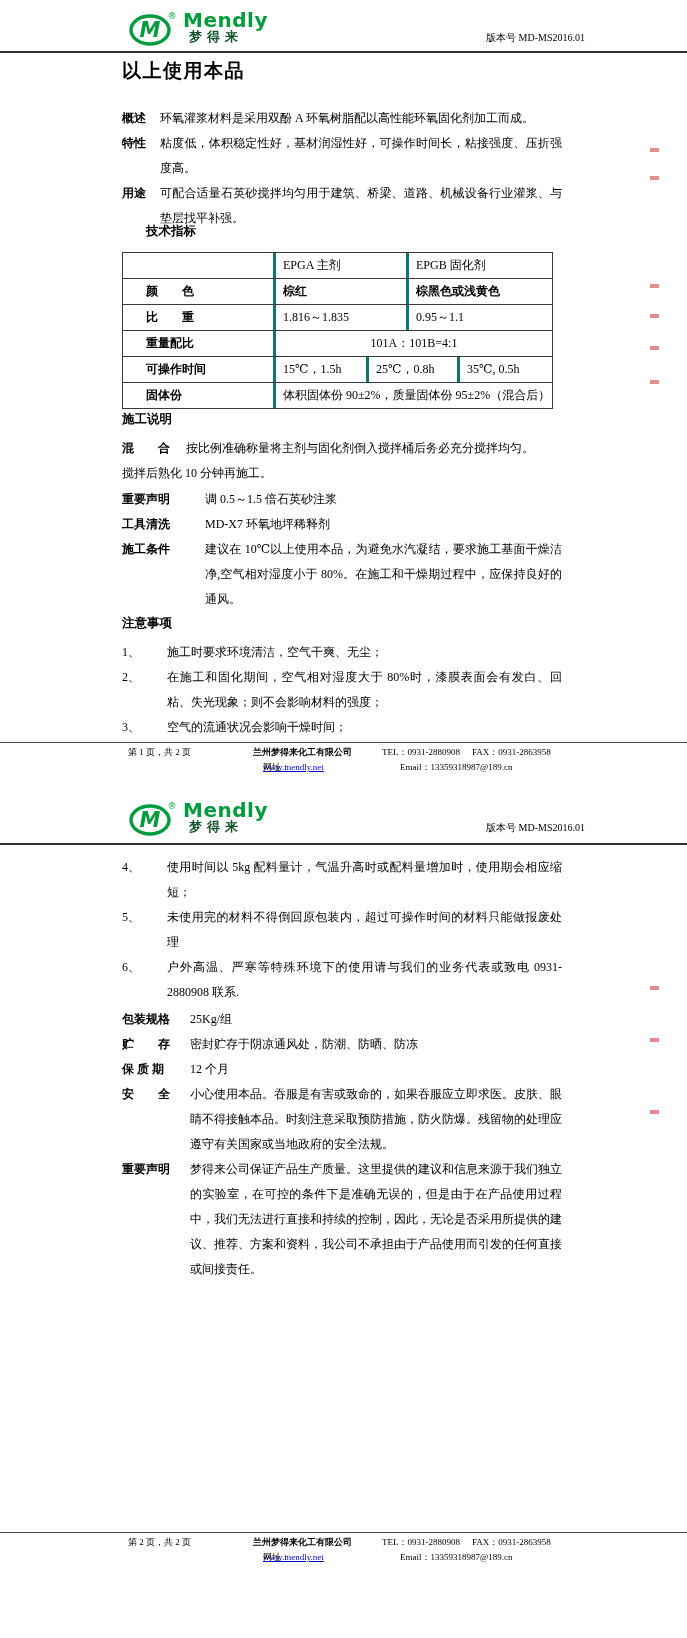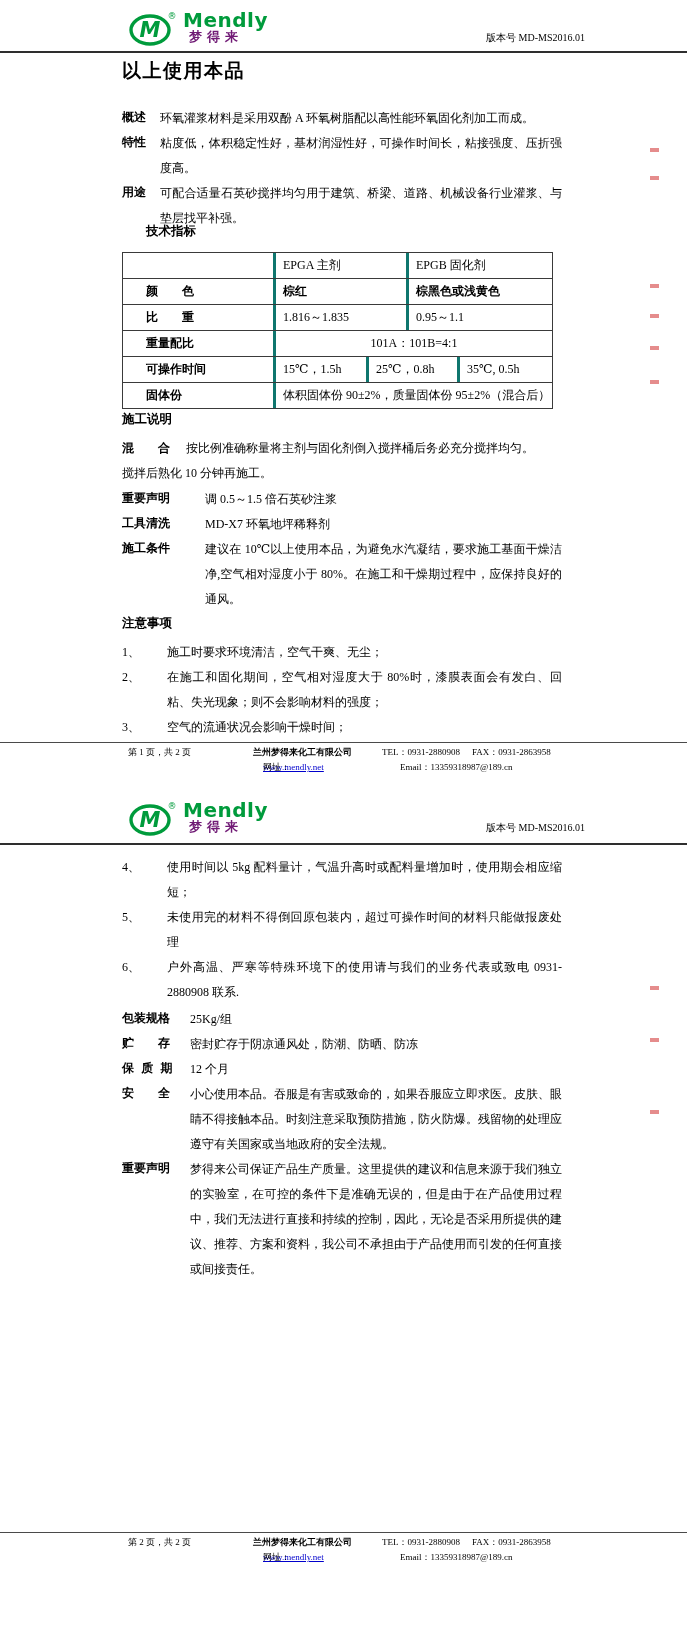--- a/index.html
+++ b/index.html
@@ -6,33 +6,33 @@
   #doc{
     position:relative;width:687px;height:1638px;background:#ffffff;
     font-family:"Liberation Serif","DejaVu Serif",serif;color:#000;overflow:hidden;
   }
   
   .logo{position:absolute;left:128px;display:flex;align-items:flex-start;}
   .logo-words{margin-left:3px;}
   .logo-en{font-family:"DejaVu Sans","Liberation Sans",sans-serif;font-weight:800;
            font-size:20px;line-height:20px;color:#009b3c;letter-spacing:0.5px;}
   .logo-cn{font-family:"DejaVu Sans","Liberation Sans",sans-serif;font-weight:bold;
-           font-size:13px;line-height:14px;color:#701a75;letter-spacing:5px;margin-left:6px;}
+           font-size:13px;line-height:14px;color:#14532d;letter-spacing:5px;margin-left:6px;}
   .version{position:absolute;right:102px;font-size:10px;color:#000;padding-left:8px;}
   .hr-head{position:absolute;left:0;width:687px;border-top:2px solid #2e2e2e;}
   .hr-foot{position:absolute;left:0;width:687px;border-top:1px solid #4a4a4a;}
   
   .title{position:absolute;left:122px;font-size:19px;font-weight:bold;letter-spacing:1.5px;
          font-family:"DejaVu Sans","Liberation Sans",sans-serif;}
   .heading{position:absolute;left:122px;font-size:12.5px;font-weight:bold;
            font-family:"DejaVu Sans","Liberation Sans",sans-serif;}
   
   .block{position:absolute;left:122px;width:440px;font-size:12px;line-height:25px;}
   .hang{display:flex;}
-  .hang .lbl{font-weight:bold;flex:0 0 38px;font-family:Liberation Mono, monospace;}
+  .hang .lbl{font-weight:bold;flex:0 0 38px;font-family:Liberation Serif, serif;}
   .hang.md .lbl{flex:0 0 83px;}
   .hang.p2 .lbl{flex:0 0 68px;}
   .hang.num .lbl{flex:0 0 45px;font-weight:normal;font-family:inherit;}
   .hang .txt{flex:1;text-align:justify;}
   .mix-lbl{font-weight:bold;font-family:"DejaVu Sans","Liberation Sans",sans-serif;margin-right:16px;}
   
   .ttable{position:absolute;left:122px;top:252px;width:431px;border:1px solid #3a3a3a;
           box-sizing:border-box;font-size:12px;}
   .trow{display:flex;height:25px;border-bottom:1px solid #3a3a3a;}
   .trow:last-child{border-bottom:none;}

